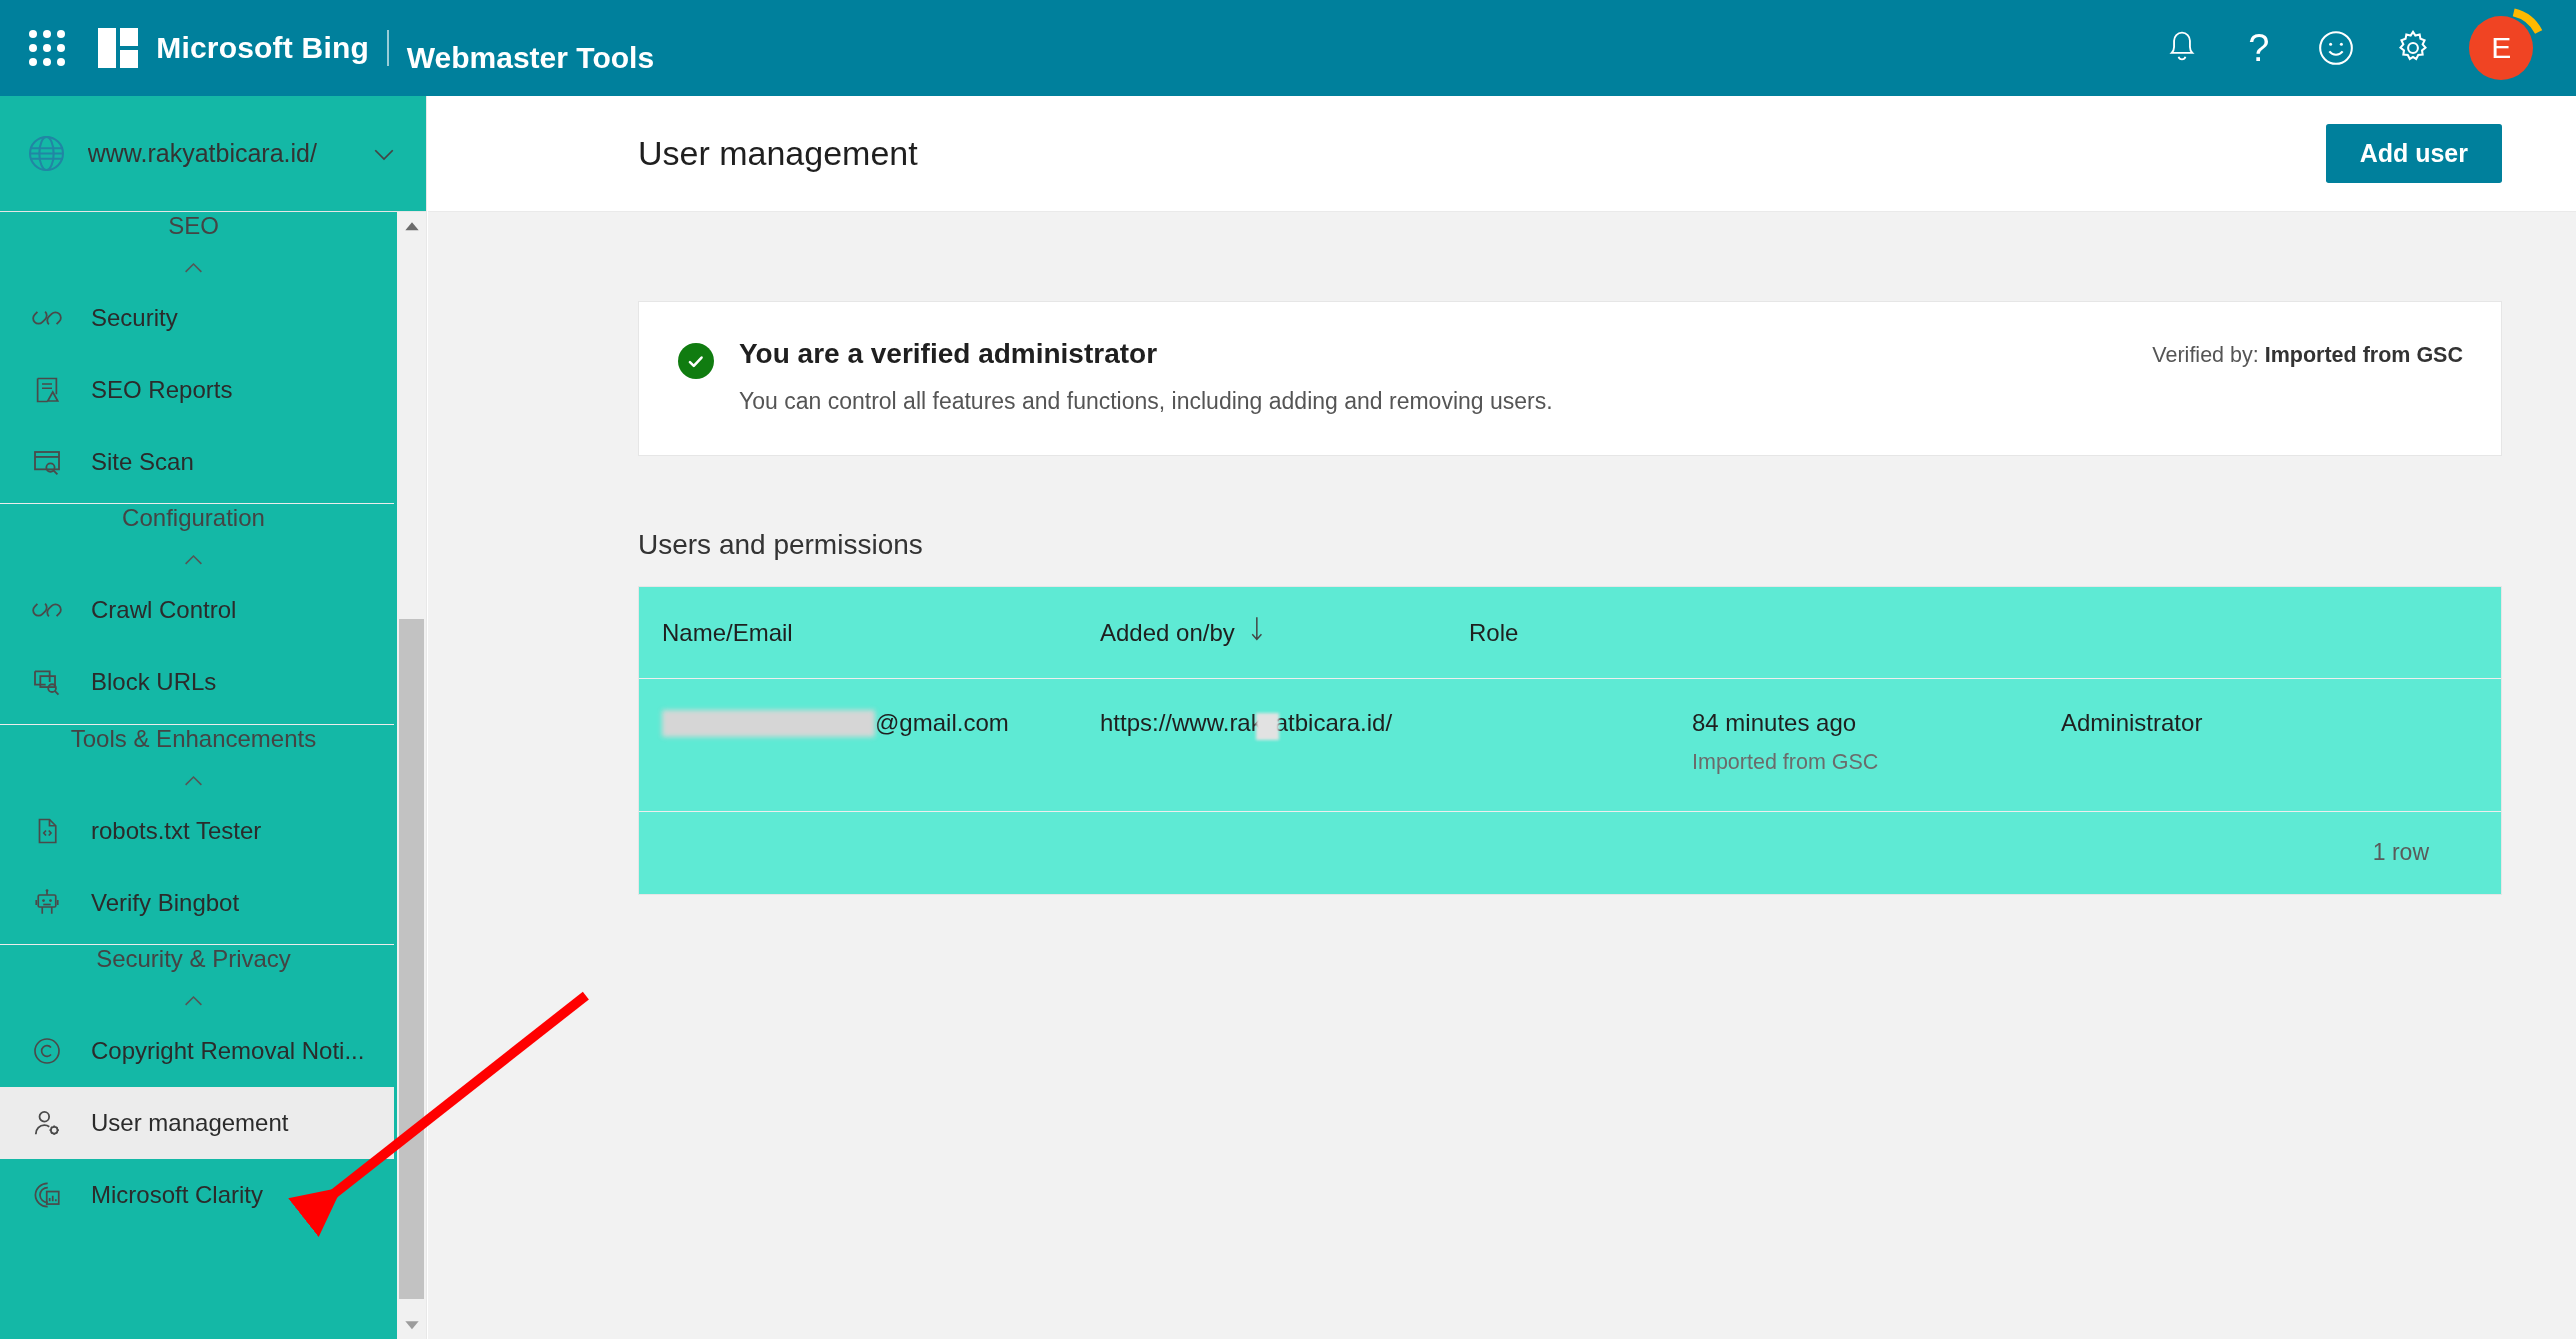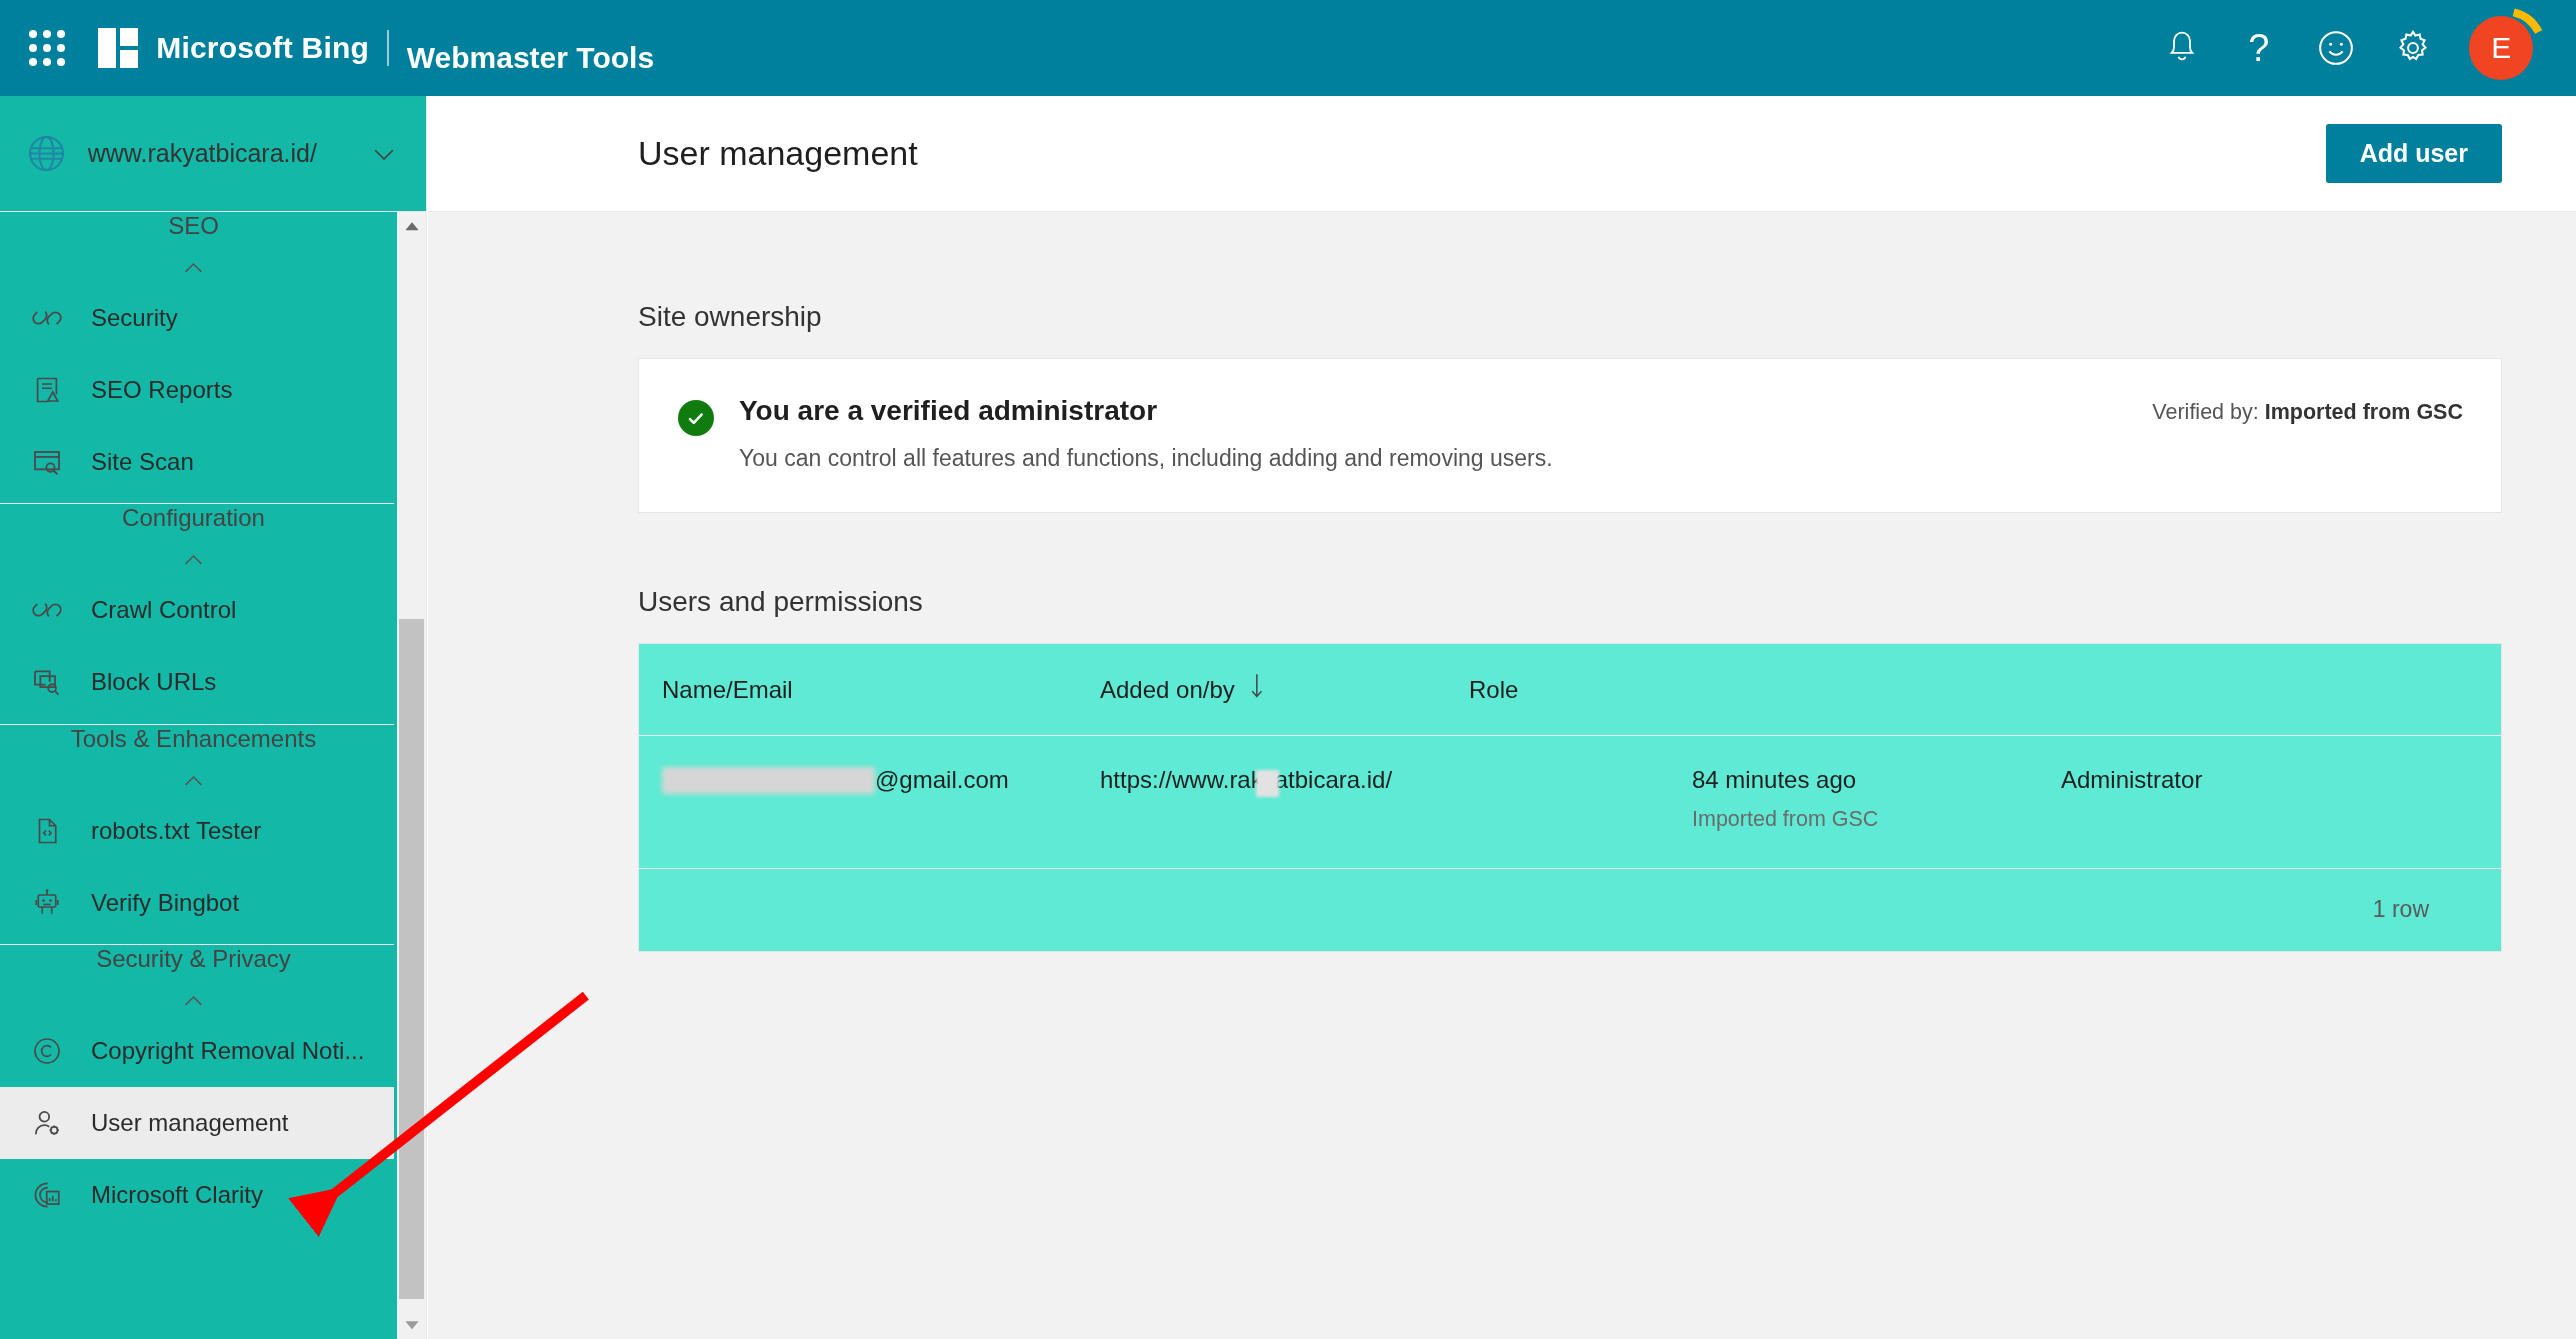--- a/index.html
+++ b/index.html
@@ -492,21 +492,20 @@
 
   <div class="main">
 
     <div class="page-head">
       <span class="page-title">User management</span>
       <button class="add-user-btn">Add user</button>
     </div>
 
     <div class="content">
 
-      <div class="section-title">Site ownership</div>
 
       <div class="ownership-card">
         <span class="check-badge">
           <svg width="21.5" height="21.5" viewBox="0 0 24 24" fill="none" stroke="#ffffff" stroke-width="2.8" stroke-linecap="round" stroke-linejoin="round">
             <path d="M5.5 12.4l4.3 4.3 8.7-9.4"></path>
           </svg>
         </span>
         <div class="own-texts">
           <div class="own-title">You are a verified administrator</div>
           <div class="own-desc">You can control all features and functions, including adding and removing users.</div>

